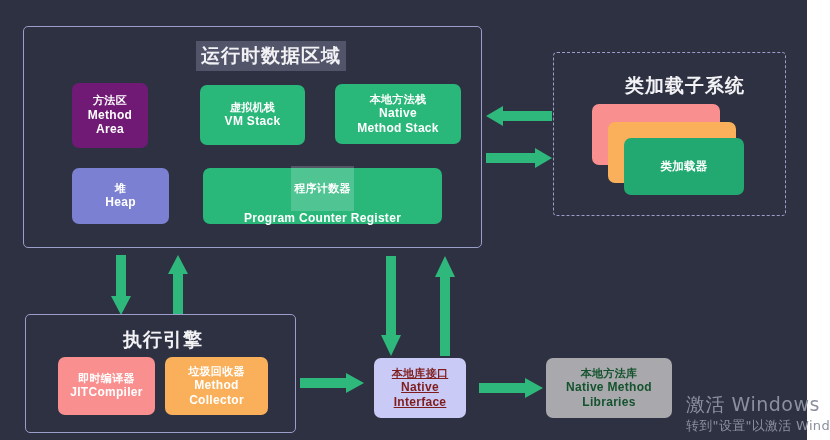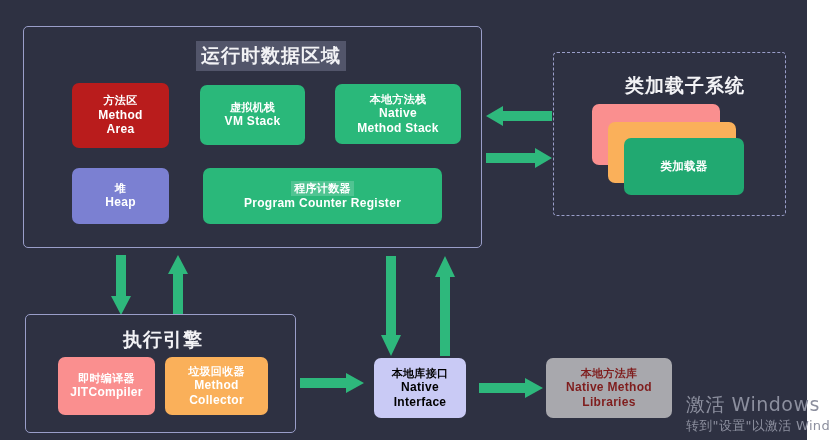--- a/index.html
+++ b/index.html
@@ -85,21 +85,21 @@
 </head>
 <body>
 
 <div id="canvas">
   <div class="slide-bg"></div>
 
   <div class="panel" style="left:23px; top:26px; width:459px; height:222px;"></div>
 
   <div class="panel-title hl" style="left:196px; top:41px;">运行时数据区域</div>
 
-  <div class="box" style="left:72px; top:83px; width:97px; height:65px; background:#b91c1c;">
+  <div class="box" style="left:72px; top:83px; width:76px; height:65px; background:#701a75;">
     <span class="cn">方法区</span>
     <span class="en">Method</span>
     <span class="en">Area</span>
   </div>
 
   <div class="box" style="left:200px; top:85px; width:105px; height:60px; background:#2ab87a;">
     <span class="cn">虚拟机栈</span>
     <span class="en">VM Stack</span>
   </div>
 
@@ -108,21 +108,21 @@
     <span class="en">Native</span>
     <span class="en">Method Stack</span>
   </div>
 
   <div class="box" style="left:72px; top:168px; width:97px; height:56px; background:#7b80d2;">
     <span class="cn">堆</span>
     <span class="en">Heap</span>
   </div>
 
   <div class="box" style="left:203px; top:168px; width:239px; height:56px; background:#2ab87a;">
-    <span class="cn" style="background:rgba(255,255,255,.18); padding:1px 3px;">程序计数器</span>
+    <span class="cn" style="background:rgba(255,255,255,.18); padding:16px 3px;">程序计数器</span>
     <span class="en">Program Counter Register</span>
   </div>
 
   <div class="panel-dashed" style="left:553px; top:52px; width:233px; height:164px;"></div>
 
   <div class="panel-title" style="left:625px; top:73px;">类加载子系统</div>
 
   <div class="box" style="left:592px; top:104px; width:128px; height:61px; background:#fa8f8f;">
     <span class="cn"></span>
   </div>
@@ -181,33 +181,33 @@
     <span class="en">Method</span>
     <span class="en">Collector</span>
   </div>
 
   <div class="arrow" style="left:300px; top:373px;">
     <svg width="64" height="20" viewBox="0 0 64 20">
       <polygon points="64,10 46,0 46,5 0,5 0,15 46,15 46,20" fill="#2eb87c"></polygon>
     </svg>
   </div>
 
-  <div class="box" style="left:374px; top:358px; width:92px; height:60px; background:#c9caf5; color:#000000;">
+  <div class="box" style="left:374px; top:358px; width:92px; height:60px; background:#c9caf5; color:#7f1d1d;text-decoration:underline;">
     <span class="cn">本地库接口</span>
     <span class="en">Native</span>
     <span class="en">Interface</span>
   </div>
 
   <div class="arrow" style="left:479px; top:378px;">
     <svg width="64" height="20" viewBox="0 0 64 20">
       <polygon points="64,10 46,0 46,5 0,5 0,15 46,15 46,20" fill="#2eb87c"></polygon>
     </svg>
   </div>
 
-  <div class="box" style="left:546px; top:358px; width:126px; height:60px; background:#a8a8ad; color:#7f1d1d;">
+  <div class="box" style="left:546px; top:358px; width:126px; height:60px; background:#a8a8ad; color:#14532d;">
     <span class="cn">本地方法库</span>
     <span class="en">Native Method</span>
     <span class="en">Libraries</span>
   </div>
 
   <div class="watermark wm-title" style="left:686px; top:392px;">激活 Windows</div>
   <div class="watermark wm-sub" style="left:686px; top:417px;">转到"设置"以激活 Windows</div>
 </div>
 
 </body></html>

